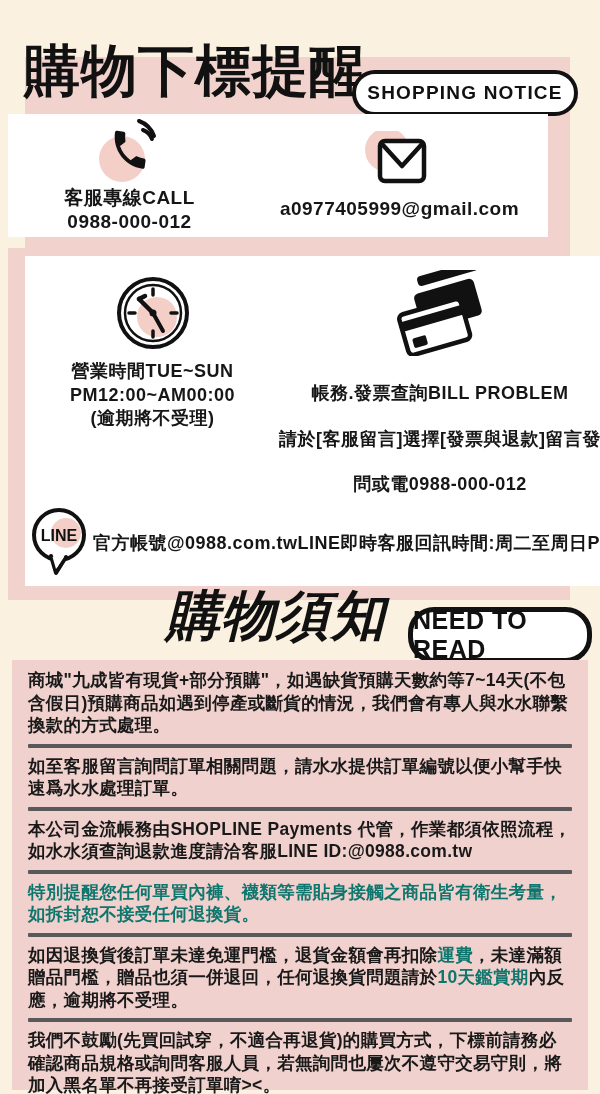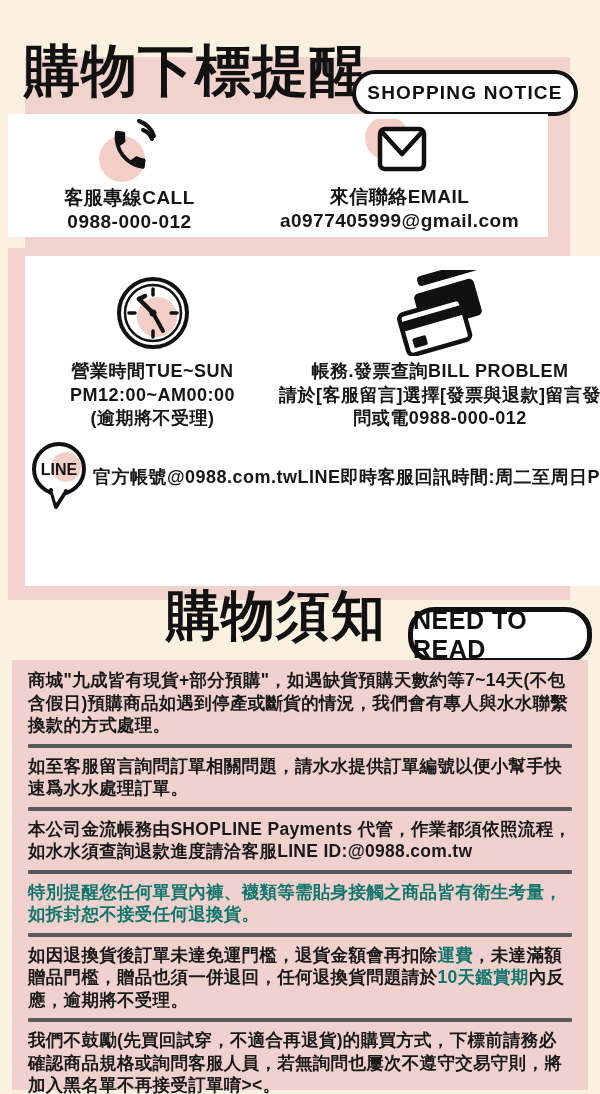--- a/index.html
+++ b/index.html
@@ -22,27 +22,27 @@
   .contact-col.phone{width:45%;}
   .contact-col.email{width:55%;}
   .c-label,.c-value{font-size:19px;font-weight:800;line-height:24px;white-space:nowrap;letter-spacing:.5px;}
 
   
   .s2-band{position:absolute;left:8px;top:248px;width:562px;height:352px;background:#f2d2cc;}
   .s2-card{position:absolute;left:25px;top:256px;width:575px;height:330px;background:#fff;}
   .s2-row{display:flex;padding-top:14px;}
   .s2-col{display:flex;flex-direction:column;align-items:center;}
   .s2-col.hours{width:255px;}
-  .s2-col.billing{width:320px;}
+  .s2-col.billing{width:320px;gap:22px;}
   .s2-line-block{margin-top:10px;display:flex;align-items:center;}
   .s2-text{font-size:18px;font-weight:800;line-height:23.5px;white-space:nowrap;letter-spacing:.5px;text-align:center;}
 
   
   .notice-title{position:absolute;left:166px;top:586px;font-size:54px;font-weight:900;
-                line-height:1.1;letter-spacing:1px;color:#111;}
+                line-height:1.1;letter-spacing:1px;color:#111;font-style:italic;}
 
   
   .s4-panel{position:absolute;left:12px;top:660px;width:576px;height:430px;background:#f0d1cd;
             box-sizing:border-box;padding:9px 16px 5px;}
   .para{margin:0;font-size:17.5px;font-weight:700;line-height:22.5px;color:#191919;letter-spacing:.3px;}
   .para .red{color:#0f766e;}
   .sep{height:4px;background:#59595c;margin:7px 0;border-radius:1px;}
 
   .icon-wrap{position:relative;}
 </style>
@@ -73,21 +73,20 @@
       <span class="c-value">0988-000-012</span>
     </div>
     <div class="contact-col email">
       <span class="icon-wrap">
         <svg width="70" height="62" viewBox="0 0 70 62">
           <circle cx="22" cy="19" r="22" fill="#f4cfc8"></circle>
           <rect x="15" y="10" width="44" height="40" rx="5" fill="#fff" stroke="#111" stroke-width="4.5"></rect>
           <path d="M17 13 L37 35 L57 13" fill="none" stroke="#111" stroke-width="4.5" stroke-linecap="round" stroke-linejoin="round"></path>
         </svg>
       </span>
-      <span class="c-label">來信聯絡EMAIL</span>
       <span class="c-value">a0977405999@gmail.com</span>
     </div>
   </div>
 
   <div class="s2-band"></div>
   <div class="s2-card">
     <div class="s2-row">
       <div class="s2-col hours">
         <span class="icon-wrap">
           <svg width="86" height="86" viewBox="0 0 86 86">

